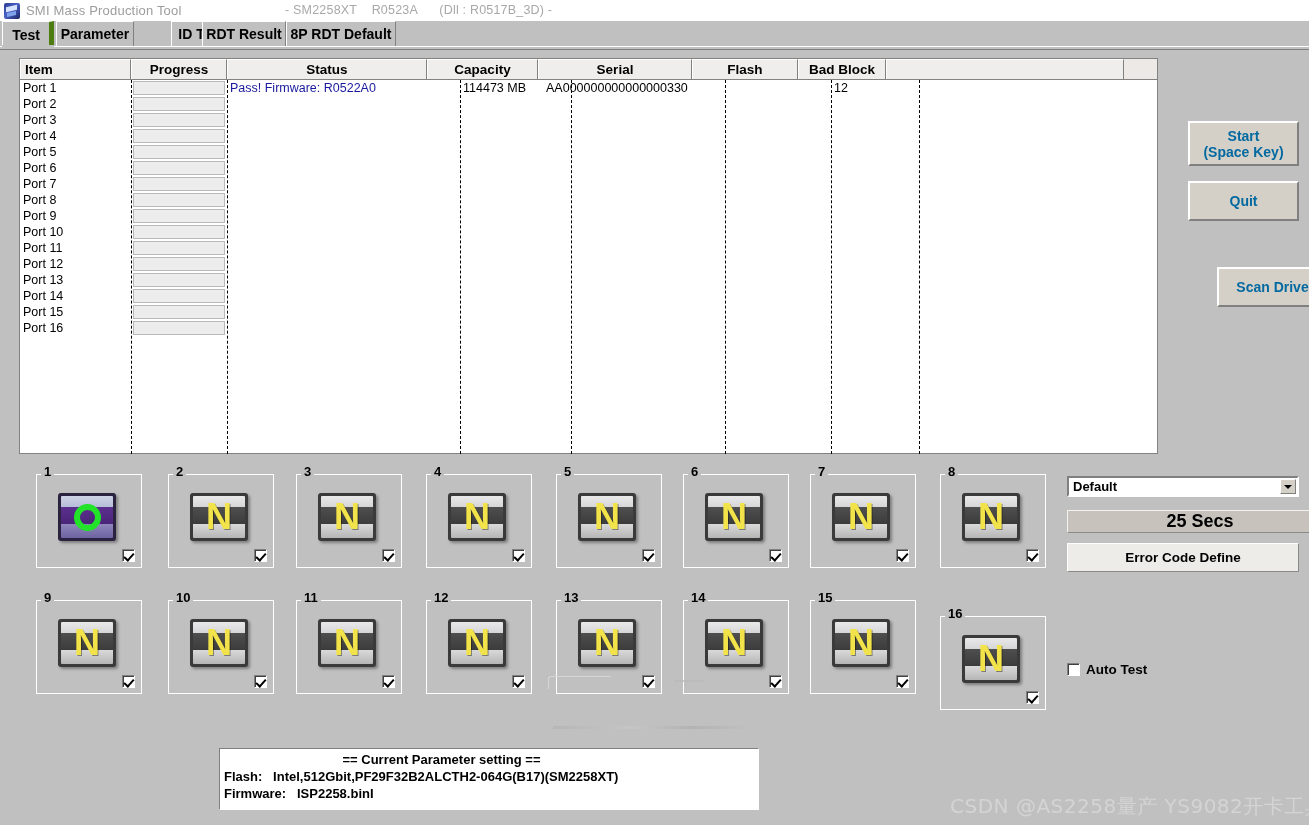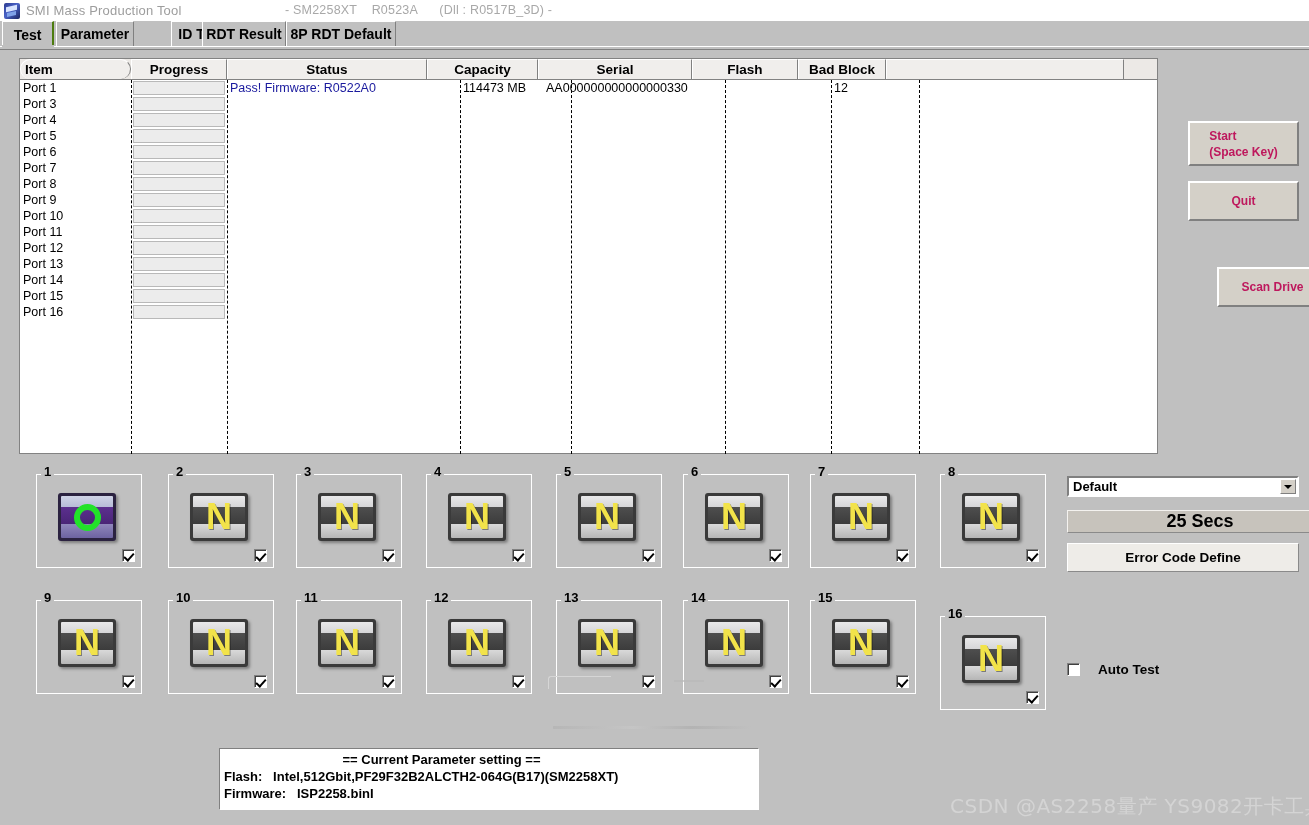--- a/index.html
+++ b/index.html
@@ -58,21 +58,21 @@
     font-size: 14px; font-weight: bold; color: #000;
     box-sizing: border-box;
     border-left: 1px solid #fff;
     border-top: 1px solid #fff;
     border-right: 1px solid #808080;
     padding: 0 8px;
     white-space: nowrap;
   }
   .tab.active {
     top: 0; height: 26px;
-    border-right: 2px solid #4d7c0f;
+    border-right: 5px solid #4d7c0f;
     z-index: 3;
     text-align: right;
   }
   #tab-underline {
     position: absolute; left: 0; top: 46px; width: 1309px; height: 2px;
     border-top: 1px solid #ffffff;
     border-bottom: 1px solid #808080;
     background: #c0c0c0;
   }
   #tab-active-mask {
@@ -130,23 +130,23 @@
 
   
   .btn {
     position: absolute;
     background: #d4d0c8;
     border-top: 2px solid #ffffff;
     border-left: 2px solid #ffffff;
     border-right: 2px solid #808080;
     border-bottom: 2px solid #808080;
     box-sizing: border-box;
-    font-size: 12px; font-weight: bold; color: #be185d;
-    display: flex; align-items: center; justify-content: center;
-    line-height: 16px;
+    font-size: 14px; font-weight: bold; color: #0369a1;
+    display: flex; align-items: center; justify-content: center;
+    text-align: center; line-height: 16px;
     font-family: "Liberation Sans", sans-serif;
     white-space: pre-line;
   }
   #btn-start { left: 1188px; top: 121px; width: 111px; height: 45px; }
   #btn-quit  { left: 1188px; top: 181px; width: 111px; height: 40px; }
   #btn-scan  { left: 1188px; top: 267px; width: 111px; height: 40px; margin-left: 29px; }
 
   
   .slot {
     position: absolute; width: 106px; height: 94px;
@@ -254,21 +254,21 @@
     position: absolute; left: 1067px; top: 543px; width: 232px; height: 29px;
     background: #eeece8;
     border-top: 1px solid #ffffff; border-left: 1px solid #ffffff;
     border-right: 1px solid #8a8a8a; border-bottom: 1px solid #8a8a8a;
     box-sizing: border-box;
     display: flex; align-items: center; justify-content: center;
     font-size: 13.5px; font-weight: bold; color: #000;
   }
   #autotest {
     position: absolute; left: 1067px; top: 662px;
-    display: flex; align-items: center; gap: 12px;
+    display: flex; align-items: center;
   }
   #autotest-box {
     width: 13px; height: 13px; background: #ffffff; position: relative;
     border-top: 1px solid #808080; border-left: 1px solid #808080;
     border-right: 1px solid #ffffff; border-bottom: 1px solid #ffffff;
     box-shadow: inset 1px 1px 0 #404040;
     box-sizing: border-box; margin-right: 6px;
   }
   #autotest-label { font-size: 13.5px; font-weight: bold; color: #000; }
 
@@ -321,21 +321,21 @@
         <span>RDT Result</span>
       </div>
       <div class="tab" style="left: 286px; width: 110px;">
         <span>8P RDT Default</span>
       </div>
     </div>
   <div id="tab-underline"></div>
 
   <div id="listctrl">
     <div id="list-header">
-        <div class="hcell left" style="width: 111px; border-radius: 10px;">Item</div>
+        <div class="hcell left" style="width: 111px;">Item</div>
         <div class="hcell" style="width: 96px;">Progress</div>
         <div class="hcell" style="width: 200px;">Status</div>
         <div class="hcell" style="width: 111px;">Capacity</div>
         <div class="hcell" style="width: 154px;">Serial</div>
         <div class="hcell" style="width: 106px;">Flash</div>
         <div class="hcell" style="width: 88px;">Bad Block</div>
         <div class="hcell" style="width: 238px;"></div>
       </div>
     <div id="grid-lines">
         <div class="vline" style="left: 111px;"></div>
@@ -347,20 +347,24 @@
         <div class="vline" style="left: 899px;"></div>
       </div>
     <div id="rows">
         <div class="row">
           <span class="port-label">Port 1</span>
           <div class="progress-cell" style="left: 113px; width: 92px;"></div>
           <span class="cellval status" style="left: 210px;">Pass! Firmware: R0522A0</span>
           <span class="cellval " style="left: 443px;">114473 MB</span>
           <span class="cellval " style="left: 526px;">AA000000000000000330</span>
           <span class="cellval " style="left: 814px;">12</span>
+        </div>
+        <div class="row">
+          <span class="port-label">Port 2</span>
+          <div class="progress-cell" style="left: 113px; width: 92px;"></div>
         </div>
         <div class="row">
           <span class="port-label">Port 3</span>
           <div class="progress-cell" style="left: 113px; width: 92px;"></div>
         </div>
         <div class="row">
           <span class="port-label">Port 4</span>
           <div class="progress-cell" style="left: 113px; width: 92px;"></div>
         </div>
         <div class="row">

